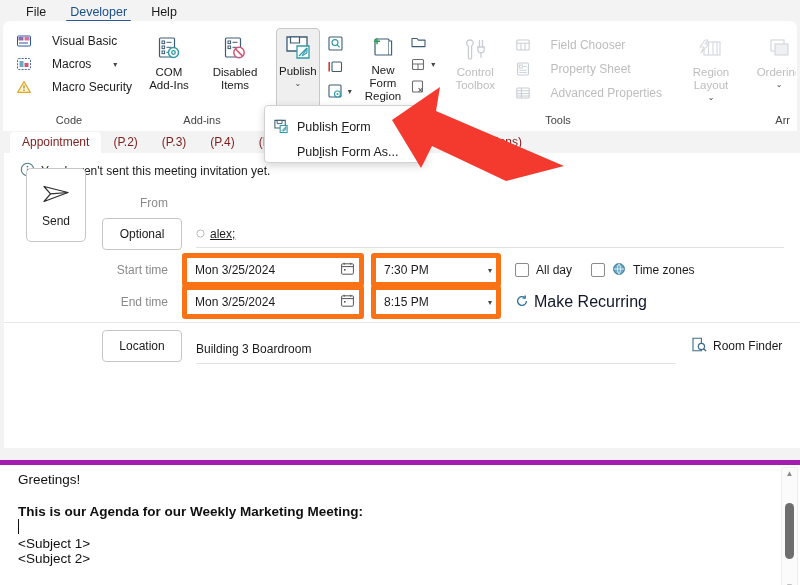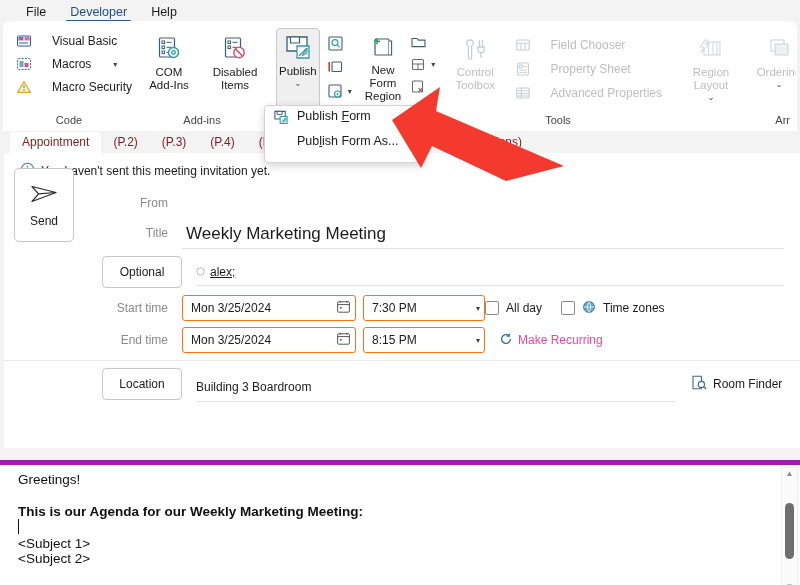--- a/index.html
+++ b/index.html
@@ -65,21 +65,21 @@
   .minicol{display:flex;flex-direction:column;gap:3px;padding-top:5px;}
   .minibtn{display:flex;align-items:center;gap:2px;padding:2px 3px;border-radius:3px;}
 
   
   .menu{
     position:absolute;left:264px;top:105px;width:160px;
     background:#ffffff;border:1px solid #d2d2d2;border-radius:4px;
     box-shadow:0 3px 9px rgba(0,0,0,.16);
     padding:3px 0;z-index:40;
   }
-  .menu-item{display:flex;align-items:flex-start;gap:8px;height:25px;padding:0 8px;font-size:12.5px;color:#1b1b1b;}
+  .menu-item{display:flex;align-items:flex-end;gap:8px;height:25px;padding:0 8px;font-size:12.5px;color:#1b1b1b;}
   .menu-item .mico{width:16px;height:16px;display:flex;align-items:center;justify-content:center;}
   .menu-item u{text-decoration:underline;}
 
   
   .ptabs{
     height:23px;background:#f3f3f3;display:flex;align-items:flex-end;padding-left:10px;
   }
   .ptab{font-size:12px;padding:3px 12px 4px 12px;color:#7f1d1d;border-radius:4px 4px 0 0;}
   .ptab.active{background:#ffffff;}
 
@@ -92,30 +92,30 @@
   .row{display:flex;align-items:center;}
   .fieldlabel{width:120px;text-align:right;padding-right:14px;color:#8a8a8a;font-size:12px;}
   .pillbtn{
     width:78px;height:30px;border:1px solid #c6c6c6;border-radius:4px;background:#fff;
     display:flex;align-items:center;justify-content:center;font-size:12px;color:#1b1b1b;
   }
   .underline{border-bottom:1px solid #e2e2e2;}
   .titleval{font-size:17px;color:#1b1b1b;padding:0 0 4px 4px;}
 
   .sendbtn{
-    position:absolute;left:14px;top:14px;width:58px;height:72px;border:1px solid #c6c6c6;border-radius:5px;
+    position:absolute;left:26px;top:14px;width:58px;height:72px;border:1px solid #c6c6c6;border-radius:5px;
     background:#fff;display:flex;flex-direction:column;align-items:center;justify-content:center;gap:6px;font-size:12px;
   }
 
   .combo{
-    height:24px;border:1px solid #f97316;border-radius:3px;background:#fff;
+    height:24px;border:5px solid #f97316;border-radius:3px;background:#fff;
     display:flex;align-items:center;justify-content:space-between;padding:0 4px 0 8px;font-size:12px;color:#1b1b1b;
   }
   .chk{width:12px;height:12px;border:1px solid #8a8a8a;border-radius:2px;background:#fff;display:inline-block;}
-  .linkish{color:#ec4899;font-size:12px;}
+  .linkish{color:#0f172a;font-size:16px;}
 
   
   .bodyarea{
     position:absolute;left:0;top:460px;width:800px;height:125px;background:#fff;border-top:5px solid #a21caf;
     font-size:13.5px;color:#101010;
   }
   .bodyline{padding-left:18px;}
   .caretbar{display:inline-block;width:1px;height:15px;background:#101010;vertical-align:-3px;}
 
   .vscroll{
@@ -406,24 +406,20 @@
         </svg>
       </span>
       <span>Send</span>
     </div>
 
     <div class="row" style="height:22px;margin-top:6px;">
       <div class="fieldlabel" style="width:168px">From</div>
       <div style="flex:1;padding-right:16px;"></div>
     </div>
 
-    <div class="row" style="height:38px;">
-      <div class="fieldlabel" style="width:168px">Title</div>
-      <div class="titleval underline" style="flex:1;margin-right:16px;padding-top:6px;">Weekly Marketing Meeting</div>
-    </div>
 
 
     <div class="row" style="height:40px;">
       <div style="width:102px"></div>
       <div class="pillbtn">
           <span>Optional</span>
         </div>
       <div class="underline" style="flex:1;height:26px;margin:0 16px 0 14px;display:flex;align-items:center;gap:5px;text-align:center;">
         <span>
           <svg width="9" height="9" viewBox="0 0 9 9">
@@ -443,21 +439,21 @@
             <rect x="1.6" y="2.8" width="11.8" height="10.4" rx="1" fill="#fff" stroke="#555" stroke-width="1"></rect>
             <path d="M1.6 5.6h11.8M4.2 1.8v2M10.8 1.8v2" stroke="#555" stroke-width="1"></path>
             <rect x="4" y="8" width="1.6" height="1.6" fill="#555"></rect>
           </svg>
         </span>
       </div>
       <div class="combo" style="width:108px;margin-left:7px;text-align:center;">
         <span>7:30 PM</span>
         <span class="caret">▾</span>
       </div>
-      <div style="display:flex;align-items:center;gap:7px;">
+      <div style="display:flex;align-items:center;gap:7px;margin-left:14px;">
         <span class="chk"></span>
         <span>All day</span>
         <span class="chk" style="margin-left:12px"></span>
         <span>
           <svg width="14" height="14" viewBox="0 0 14 14">
             <circle cx="7" cy="7" r="5.4" fill="#6aa9c9" stroke="#2b6f8a" stroke-width="1"></circle>
             <path d="M1.6 7h10.8M7 1.6c2 2.6 2 8.2 0 10.8M7 1.6C5 4.2 5 9.8 7 12.4" fill="none" stroke="#eaf4f8" stroke-width=".9"></path>
           </svg>
         </span>
         <span>Time zones</span>

